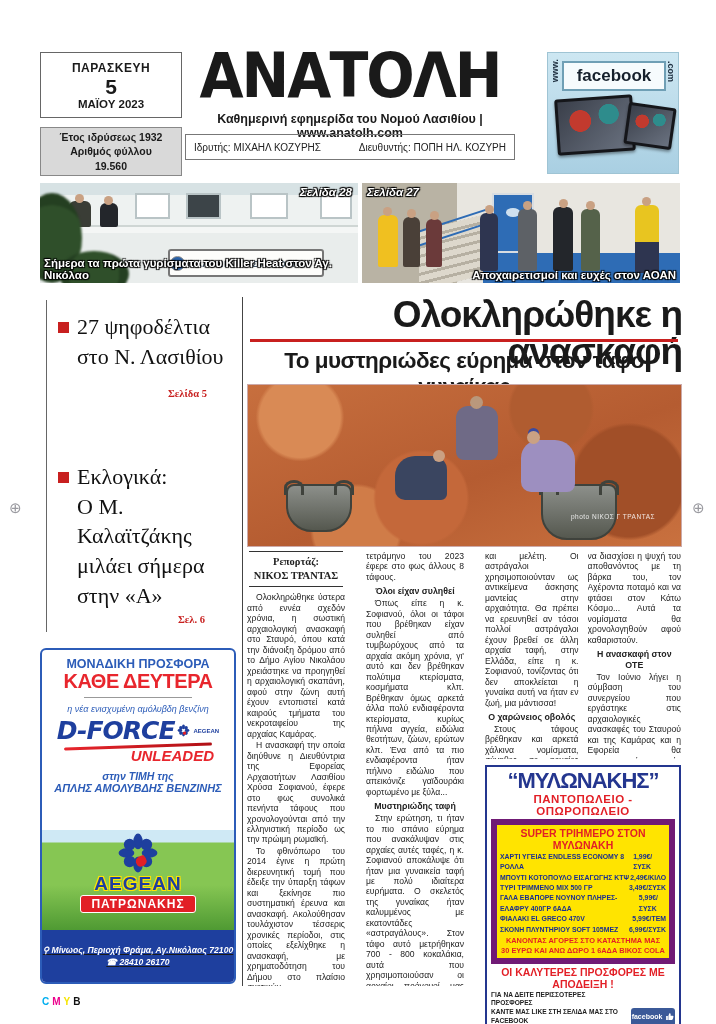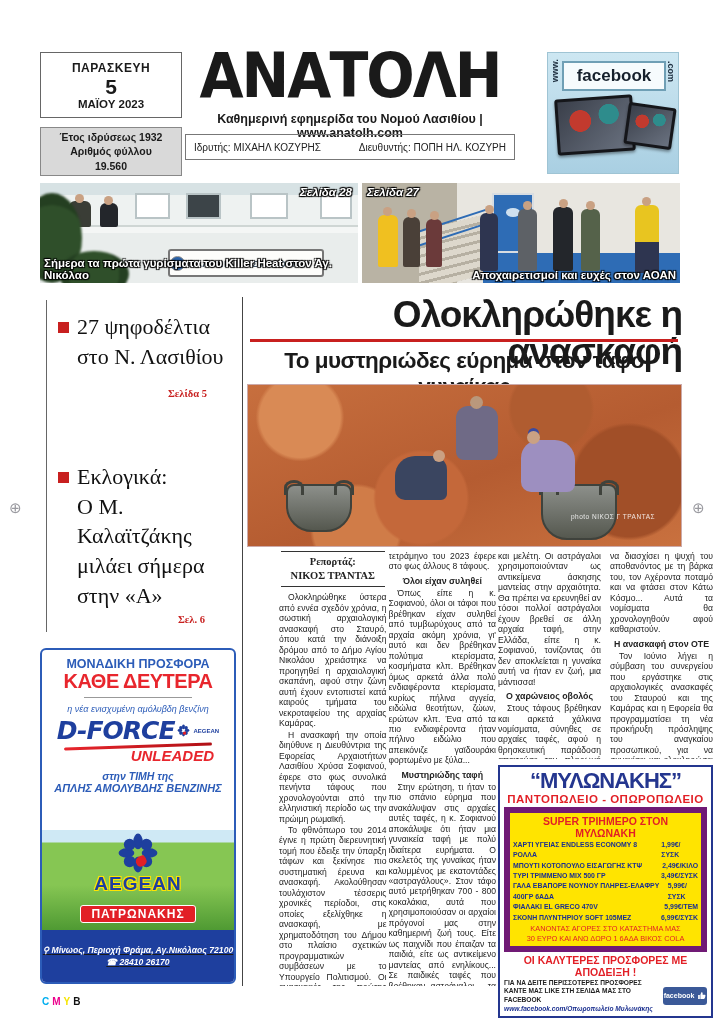--- a/index.html
+++ b/index.html
@@ -91,39 +91,39 @@
       radial-gradient(circle at 88% 60%,#a14f28 0 14%,transparent 15%),
       radial-gradient(circle at 25% 90%,#d07c48 0 12%,transparent 13%),
       linear-gradient(160deg,#c76f3e,#b55c31 55%,#c9713f);}
   .bucket{position:absolute;width:62px;height:44px;background:linear-gradient(180deg,#8c8f8a,#55584f);
           border-radius:8px 8px 26px 26px;border:2px solid #3f423c;}
   .bucket:before,.bucket:after{content:"";position:absolute;top:-6px;width:14px;height:12px;
           border:3px solid #3f423c;border-radius:50% 50% 0 0;border-bottom:none;}
   .bucket:before{left:-4px}.bucket:after{right:-4px}
   .credit{position:absolute;right:26px;bottom:26px;font-size:6.5px;color:rgba(255,255,255,.85);letter-spacing:.5px;}
 
-  .textwrap{left:247px;top:551px;width:434px;height:435px;display:flex;gap:2px;margin-left:32px;}
+  .textwrap{left:247px;top:551px;width:434px;height:435px;display:flex;gap:21px;}
   .col{flex:1 1 0;overflow:hidden;font-size:8.6px;line-height:1.22;text-align:justify;color:#222;}
   .col p{margin:0 0 1px 0;text-indent:9px;}
   .col p.noind{text-indent:0;}
   .ssh{font-weight:bold;text-align:center;font-size:8.8px;margin:4px 0 1px;}
   .rightpair{flex:2 2 0;display:flex;flex-direction:column;}
   .paircols{display:flex;gap:9px;height:208px;overflow:hidden;flex:0 0 auto;}
   .byline{margin:0 2px 5px;text-align:center;font-family:"Liberation Serif",serif;font-weight:bold;
           font-size:10.5px;line-height:1.35;border-top:1px solid #333;border-bottom:1px solid #333;padding:3px 0;}
 
   
   .myl{margin-top:6px;flex:1;border:2px solid #24368f;background:#fff;padding:3px 4px;box-sizing:border-box;
        display:flex;flex-direction:column;}
   .myl-title{text-align:center;font-size:22px;font-weight:bold;color:#24368f;letter-spacing:-1px;line-height:1;}
   .myl-sub{text-align:center;font-size:11.5px;font-weight:bold;color:#e21f26;letter-spacing:.5px;margin:1px 0 2px;}
   .myl-yellow{border:6px solid #701a75;background:#ffe400;padding:2px 3px;}
   .myl-yh{text-align:center;font-size:10.5px;font-weight:bold;color:#e21f26;margin-bottom:1px;}
   .myl-row{display:flex;justify-content:space-between;font-size:6.9px;font-weight:bold;color:#1a2f8f;line-height:1.5;}
-  .myl-promo{text-align:center;font-size:7.4px;font-weight:normal;color:#e21f26;line-height:1.35;margin-top:1px;}
+  .myl-promo{text-align:center;font-size:7.4px;font-weight:bold;color:#e21f26;line-height:1.35;margin-top:1px;}
   .myl-receipt{text-align:center;font-size:10.5px;font-weight:bold;color:#e21f26;margin:2px 0 1px;}
   .myl-fb{display:flex;gap:4px;align-items:center;}
   .myl-fbtext{flex:1;font-size:6.6px;font-weight:bold;color:#222;line-height:1.3;}
   .myl-fburl{font-size:6.6px;font-weight:bold;font-style:italic;color:#1a2f8f;}
   .fbbadge{width:44px;height:18px;background:#3b5998;border-radius:3px;display:flex;align-items:center;
            justify-content:center;gap:3px;color:#fff;font-size:7px;font-weight:bold;flex:0 0 auto;}
 
   
   .dforce{left:40px;top:648px;width:196px;height:336px;border:2px solid #2c5cb8;border-radius:6px;
           background:#fff;overflow:hidden;box-sizing:border-box;}
@@ -140,21 +140,21 @@
              transform:rotate(-2deg);border-radius:2px;}
   .df-unleaded{font-size:15px;font-weight:900;font-style:italic;color:#e8262d;text-align:right;padding-right:14px;line-height:1.1;}
   .df-p1{font-size:10.5px;font-weight:bold;font-style:italic;color:#2c5cb8;margin-top:5px;}
   .df-p2{font-size:11px;font-weight:bold;font-style:italic;color:#2c5cb8;}
   .df-green{position:absolute;left:0;bottom:52px;width:100%;height:100px;
             background:linear-gradient(180deg,#cfe9f5 0 12%,#86c653 13% 55%,#4f9a33 100%);
             display:flex;flex-direction:column;align-items:center;justify-content:flex-start;padding-top:2px;box-sizing:border-box;}
   .df-aegean{font-size:19px;font-weight:900;color:#1e3f9e;letter-spacing:1px;line-height:1;
              text-shadow:1px 1px 0 #ffe400,-1px -1px 0 #ffe400,1px -1px 0 #ffe400,-1px 1px 0 #ffe400;}
   .df-patron{background:#e21f26;color:#fff;font-size:12px;font-weight:bold;padding:1px 10px;border-radius:3px;
-             border:1px solid #fff;margin-top:12px;letter-spacing:1px;z-index:2;}
+             border:1px solid #fff;margin-top:2px;letter-spacing:1px;z-index:2;}
   .df-blue{position:absolute;left:0;bottom:0;width:100%;height:52px;background:#1e3f9e;
            display:flex;flex-direction:column;align-items:center;justify-content:center;gap:2px;text-decoration:underline;}
   .df-blue div{color:#fff;font-size:8.6px;font-style:italic;font-weight:bold;}
 </style>
 </head>
 <body>
 
 <div class="page">
 
   <div class="abs regmark" style="left:9px;top:500px;">⊕</div>

